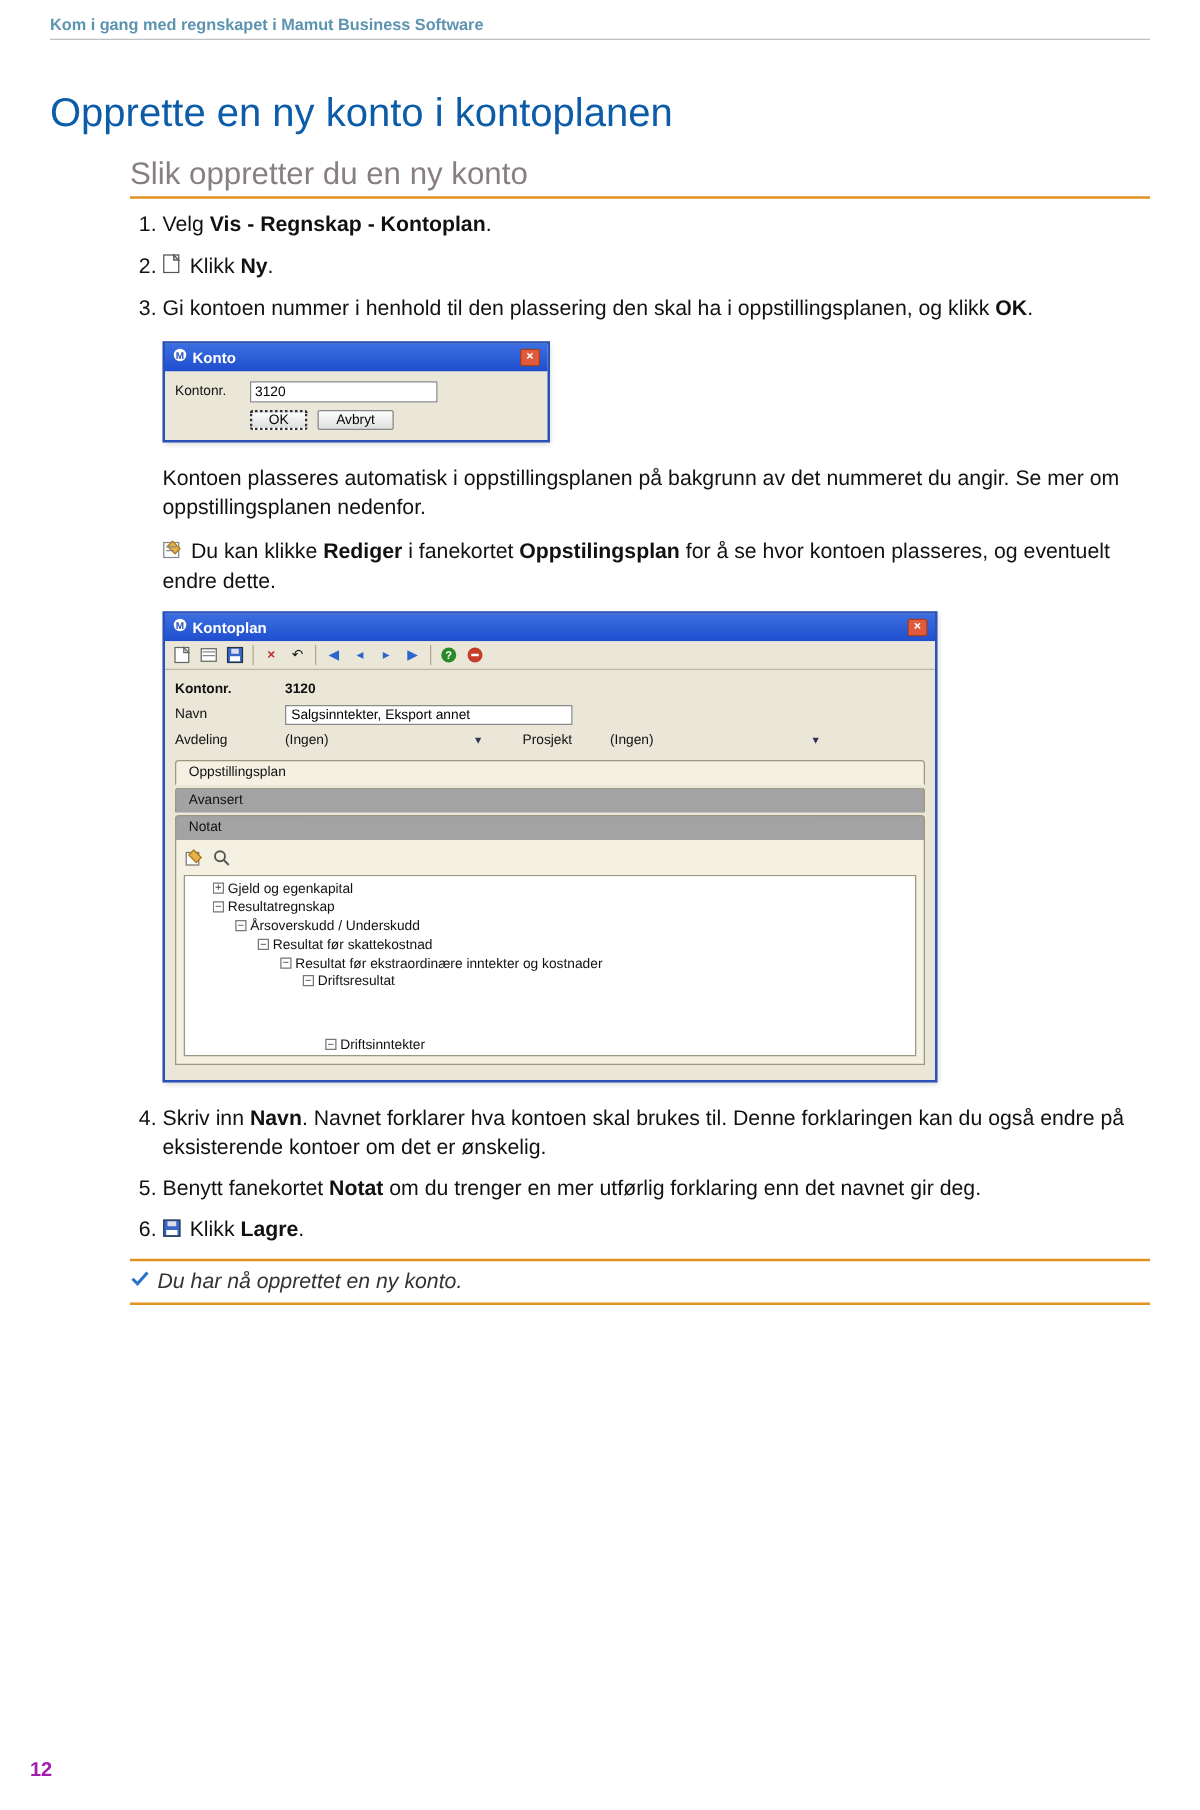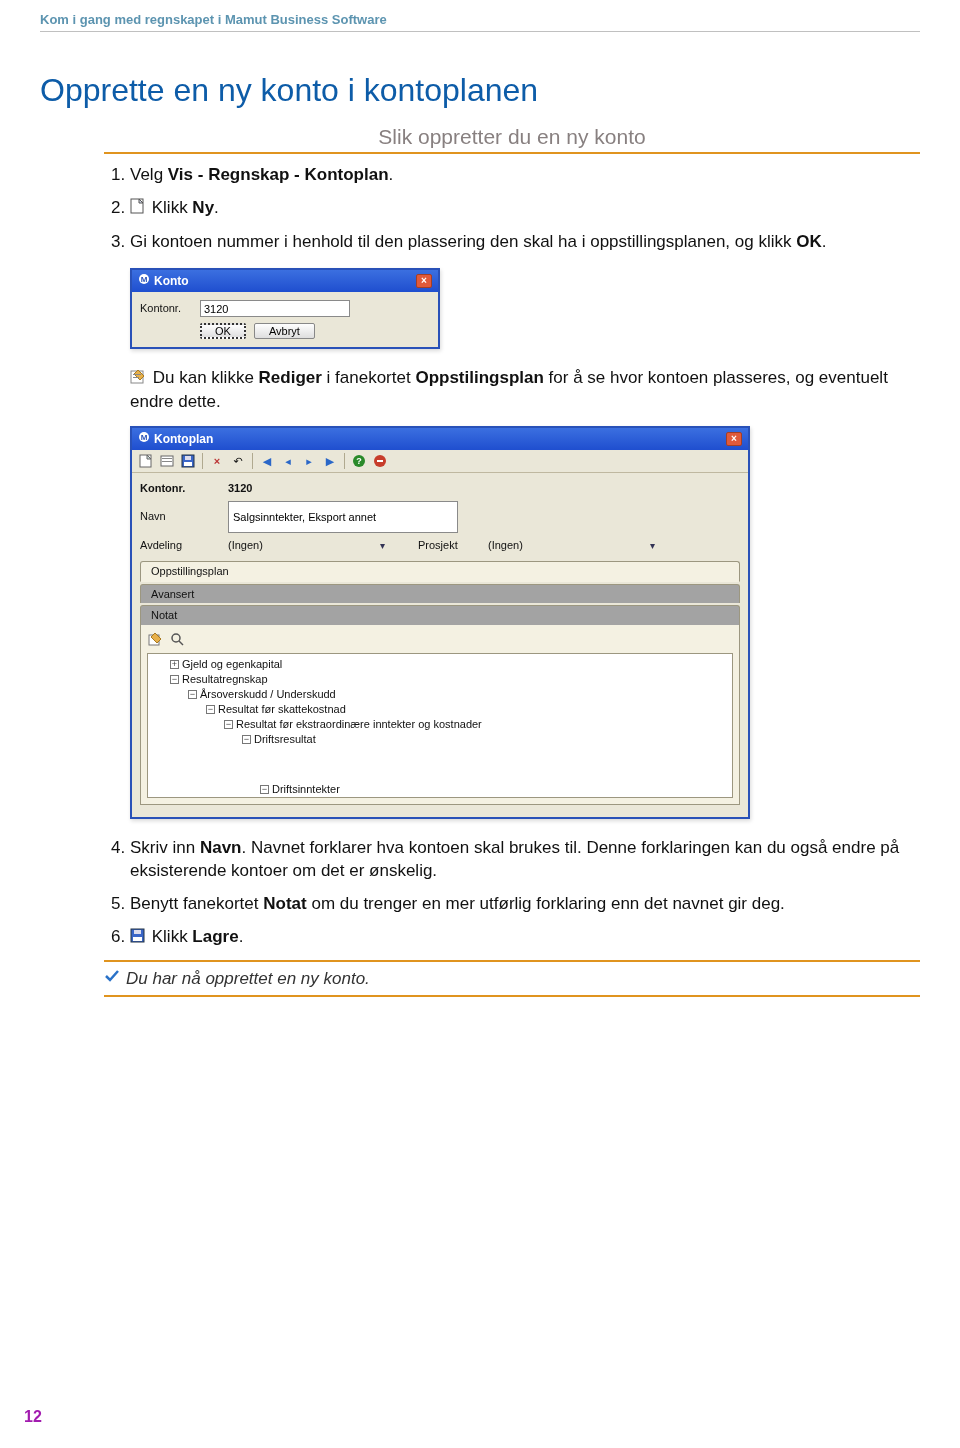--- a/index.html
+++ b/index.html
@@ -25,27 +25,26 @@
     margin-bottom: 40px;
   }
   h1.title {
     font-size: 32px;
     font-weight: normal;
     color: #0d5ca8;
     margin: 0 0 16px 0;
     font-family: Liberation Sans, sans-serif;
   }
   .subtitle {
-    font-size: 21px;
+    font-size: 25px;
     color: #888080;
     padding-bottom: 3px;
     border-bottom: 2px solid #e0941f;
     margin-left: 64px;
     margin-bottom: 10px;
-    text-align: center;
   }
   .content-block {
     margin-left: 64px;
     font-size: 17px;
     color: #111;
   }
   ol.steps {
     margin: 0;
     padding-left: 26px;
   }
@@ -126,21 +125,21 @@
     width:16px; height:16px;
     display:inline-flex; align-items:center; justify-content:center;
     font-size:11px;
   }
   .sep { width:1px; background:#b0a98f; height:16px; margin:0 1px;}
   .dlg-kp-body { padding:8px 8px 12px 8px; font-size:11px; }
   .kprow { display:flex; align-items:center; margin-bottom:5px;}
   .kprow .lbl { width:88px; }
   .kprow .val {
     border:1px solid #8a8a8a; background:#fff;
-    height:32px; padding:1px 4px; font-size:11px;
+    height:16px; padding:1px 4px; font-size:11px;
   }
   .kprow .txt { width:230px; }
   .dd { position:relative; }
   .dd:after {
     content:"▾"; position:absolute; right:3px; top:1px; font-size:10px; color:#335;
   }
   .sel { width:160px; }
   .wide { width:170px;}
   .kprow2 { display:flex; align-items:center; gap:10px; margin-bottom:5px;}
   .kprow2 .col { display:flex; align-items:center; }
@@ -251,20 +250,21 @@
               <label>Kontonr.</label>
               <input type="text" value="3120" style="">
             </div>
             <div class="dlg-buttons">
               <button class="winbtn primary">OK</button>
               <button class="winbtn">Avbryt</button>
             </div>
           </div>
         </div>
 
+        <div class="para">Kontoen plasseres automatisk i oppstillingsplanen på bakgrunn av det nummeret du angir. Se mer om oppstillingsplanen nedenfor.</div>
 
         <div class="para">
           <span class="inline-icon">
             <svg width="16" height="16">
                 <rect x="1" y="3" width="12" height="12" fill="#fff" stroke="#888"></rect>
                 <path d="M8 2 L14 8 L10 12 L4 6 Z" fill="#e7b04a" stroke="#a97a20"></path>
                 <rect x="3" y="6" width="8" height="1" fill="#888"></rect>
                 <rect x="3" y="9" width="6" height="1" fill="#888"></rect>
               </svg>
           </span>

